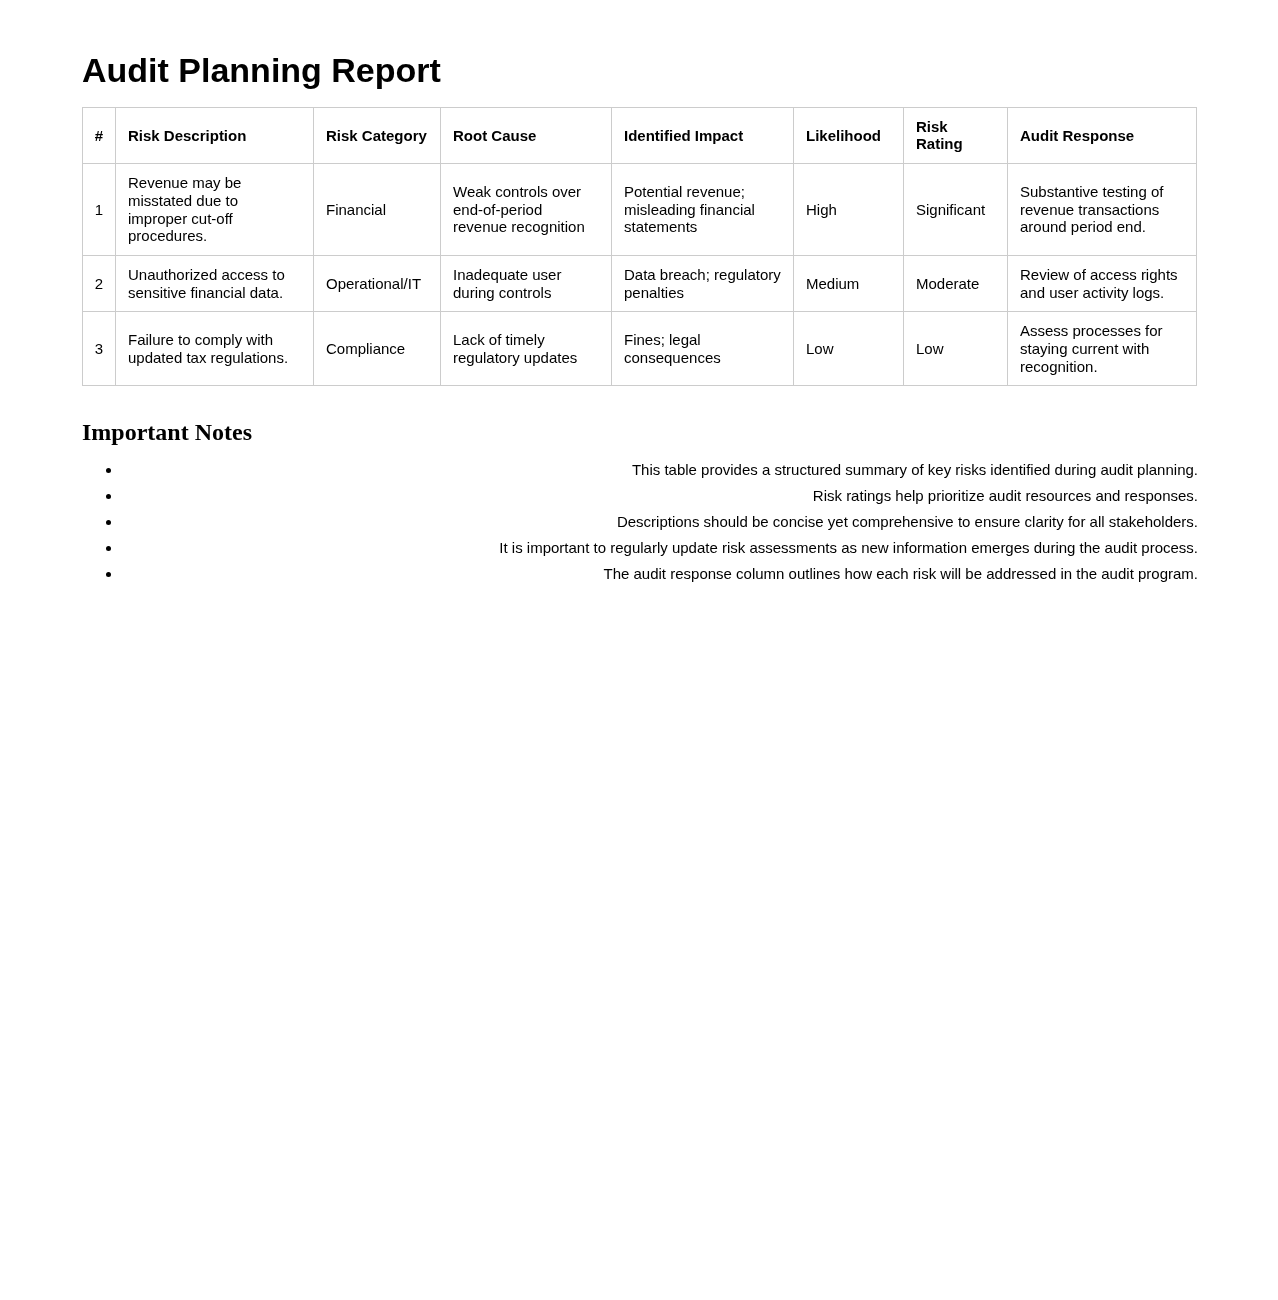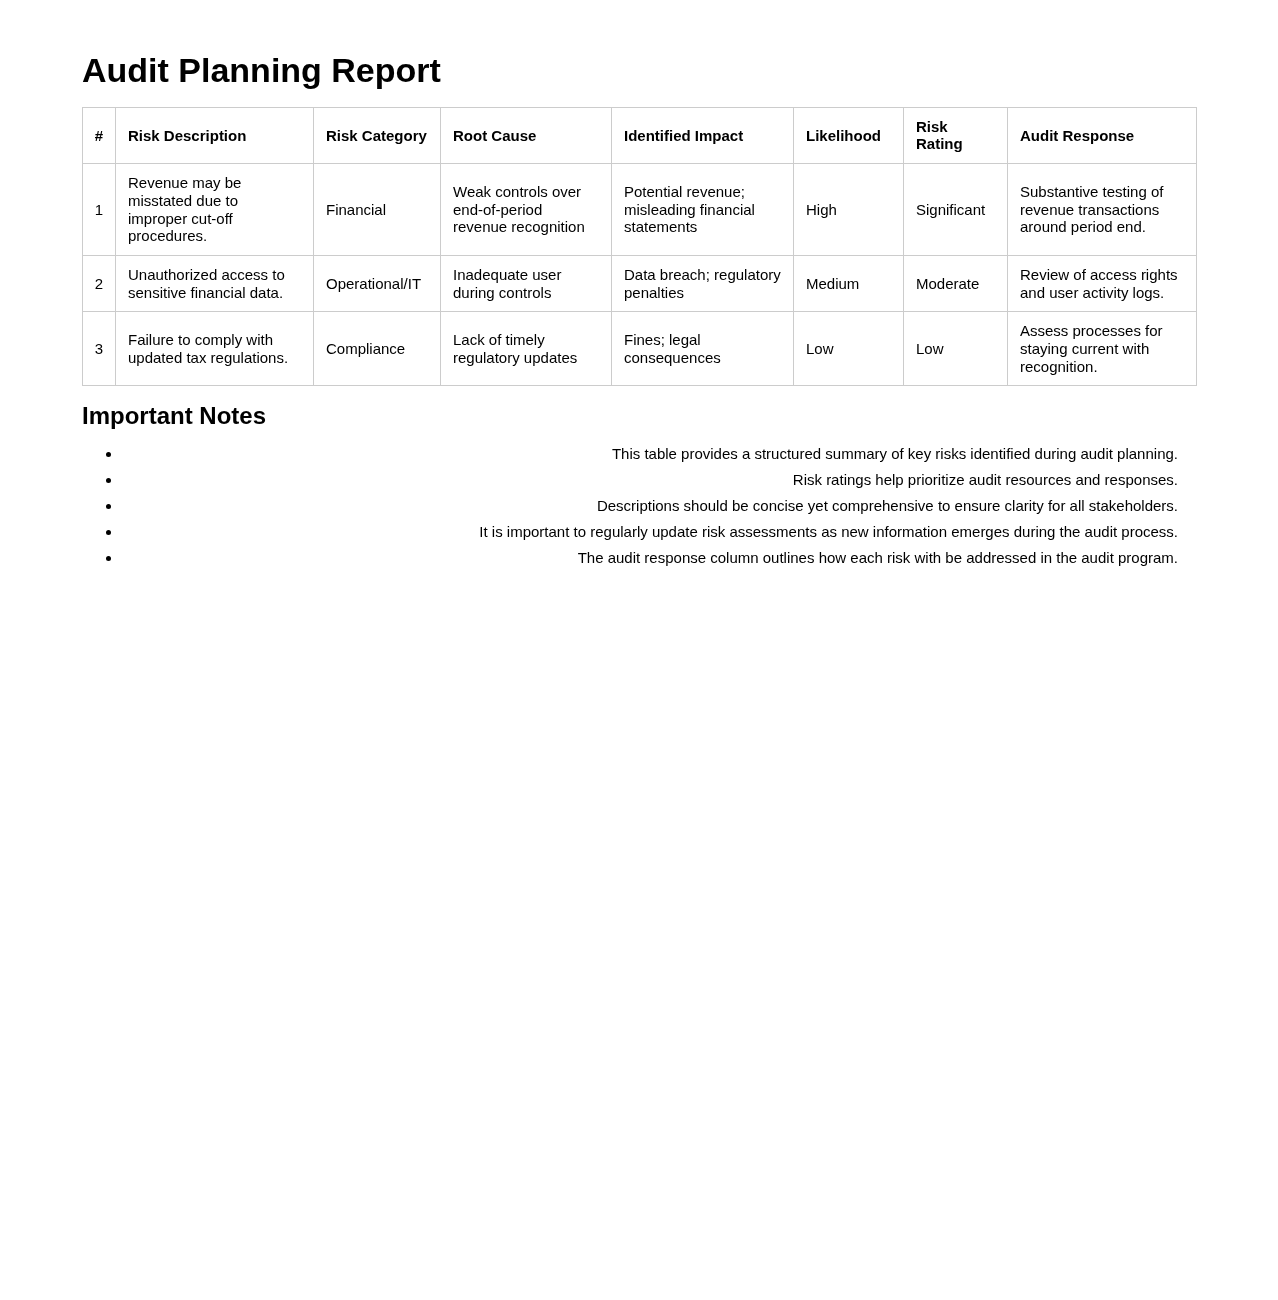--- a/index.html
+++ b/index.html
@@ -11,38 +11,39 @@
   html, body {
     margin: 0;
     padding: 0;
     background: var(--bg);
     color: var(--text);
     font-family: "Liberation Sans", sans-serif;
   }
   .page {
     width: 1278px;
     min-height: 1300px;
-    padding: 30px 100px 40px 82px;
+    padding: 30px 80px 40px 82px;
     background: var(--bg);
   }
   h1.doc-title {
     font-size: 34px;
     font-weight: bold;
     line-height: 1.2;
     margin: 20px 0 16px 0;
   }
   h2.section-heading {
     font-size: 24px;
     font-weight: bold;
     line-height: 1.2;
     margin: 0 0 13px 0;
   }
   h2.section-heading.notes {
-    margin-top: 16px;
+    margin-top: 32px;
     margin-bottom: 0;
+    font-family: Liberation Serif, serif;
   }
   table.risks-table {
     border-collapse: collapse;
     table-layout: fixed;
     width: 1114px;
   }
   table.risks-table th,
   table.risks-table td {
     border: 1px solid var(--border);
     padding: 10px 12px;
@@ -131,16 +132,16 @@
       </tbody>
   </table>
 
   <h2 class="section-heading notes">Important Notes</h2>
 
   <ul class="notes-list" id="notes-list">
       <li>This table provides a structured summary of key risks identified during audit planning.</li>
       <li>Risk ratings help prioritize audit resources and responses.</li>
       <li>Descriptions should be concise yet comprehensive to ensure clarity for all stakeholders.</li>
       <li>It is important to regularly update risk assessments as new information emerges during the audit process.</li>
-      <li>The audit response column outlines how each risk with be addressed in the audit program.</li>
+      <li>The audit response column outlines how each risk will be addressed in the audit program.</li>
     </ul>
 
 </div>
 
 </body></html>

